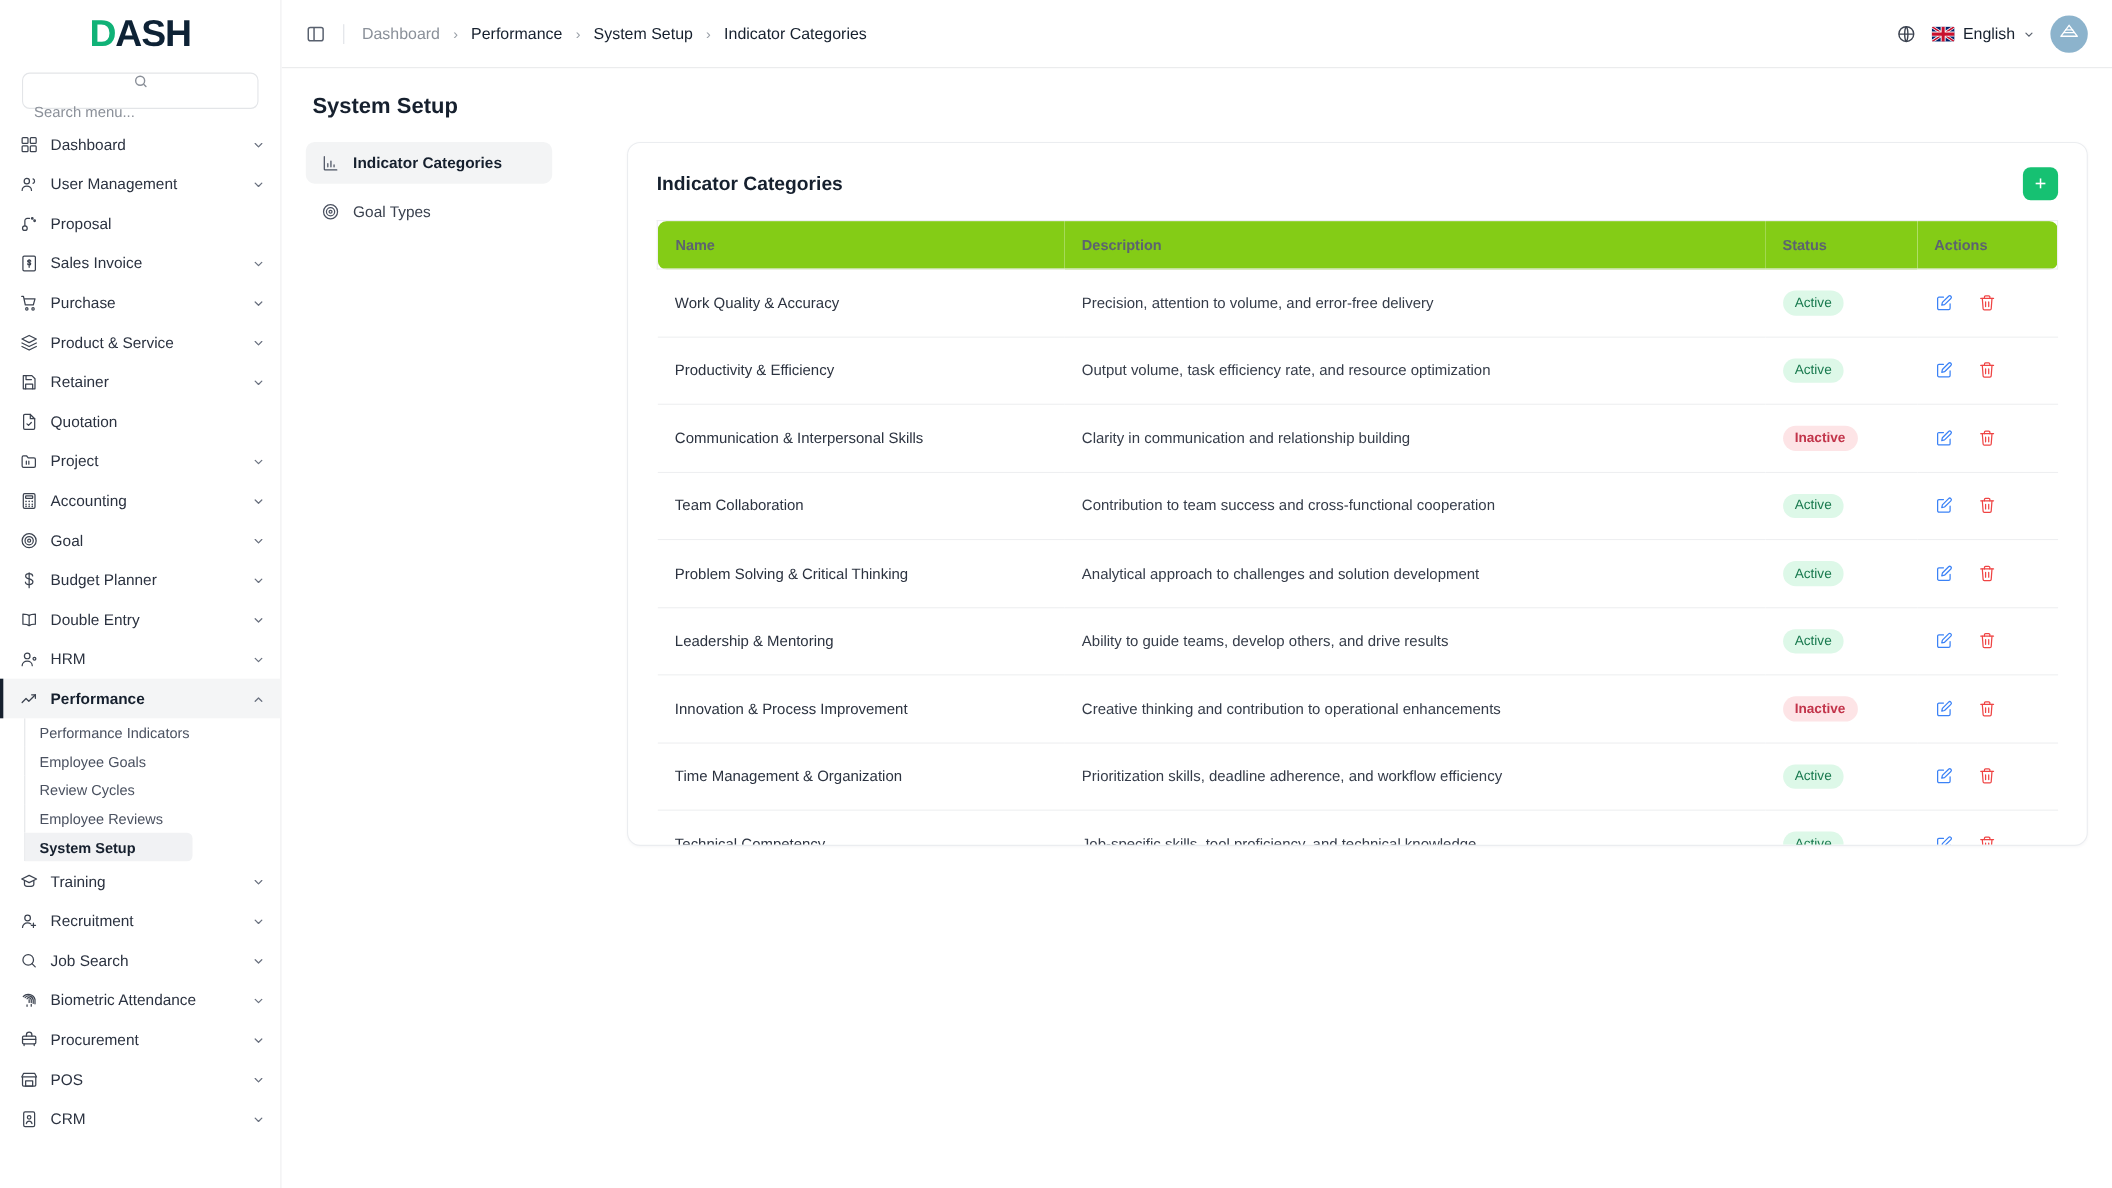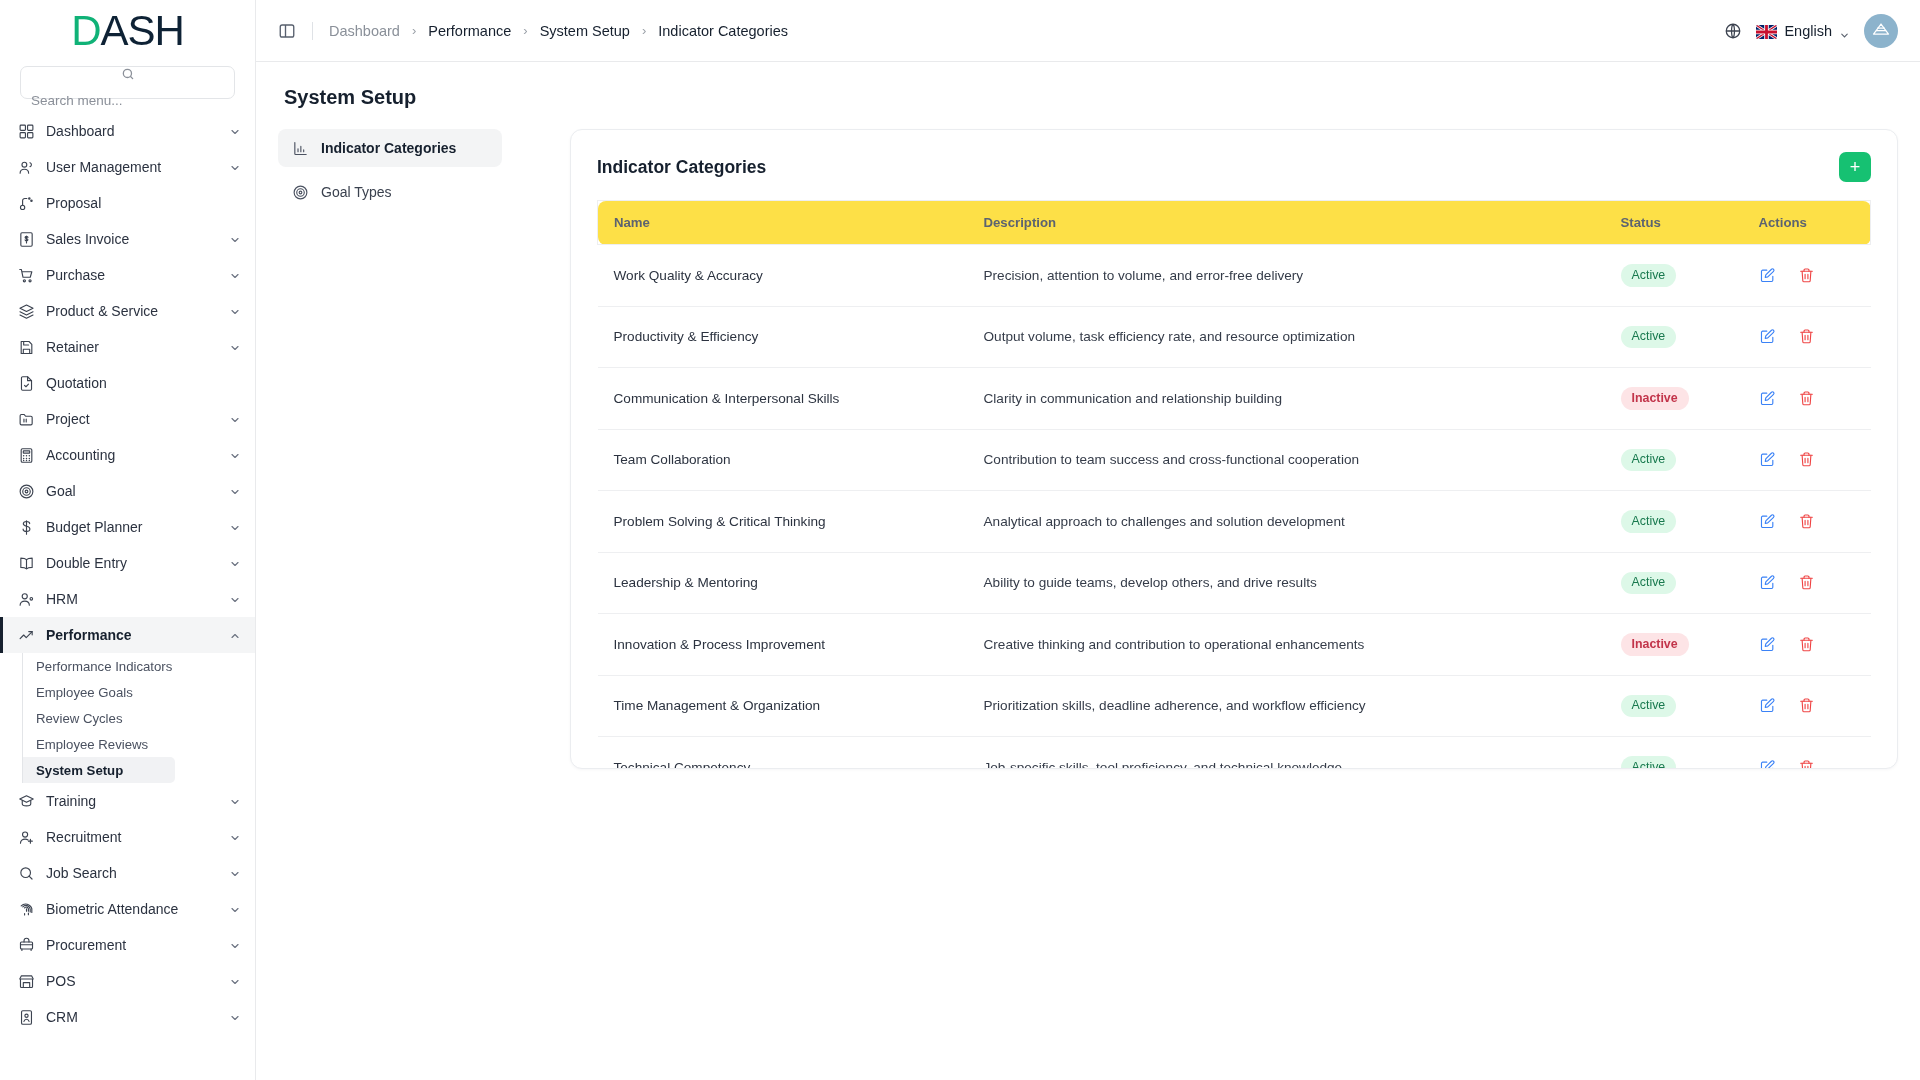--- a/index.html
+++ b/index.html
@@ -16,21 +16,21 @@
     width: 256px; height: 1080px; flex: 0 0 256px;
     background: #ffffff;
     border-right: 1px solid #e9eaec;
     display: flex; flex-direction: column;
     overflow: hidden;
   }
   .logo-wrap {
     height: 62px; flex: 0 0 62px;
     display: flex; align-items: center; justify-content: center;
   }
-  .logo { font-size: 42px; font-weight: 400; letter-spacing: -1px; line-height: 1; }
+  .logo { font-size: 34px; font-weight: 700; letter-spacing: -1px; line-height: 1; }
   .logo .g { color: #10b277; }
   .logo .d { color: #0e2235; }
 
   .search-box {
     margin: 4px 20px 14px 20px;
     height: 33px;
     border: 1px solid #e3e5e8;
     border-radius: 7px;
     display: flex; align-items: center;
     padding: 0 10px; gap: 8px;
@@ -101,21 +101,21 @@
   }
   .panel-toggle { width: 26px; height: 26px; display: flex; align-items: center; justify-content: center; color: #58606e; cursor: pointer; }
   .vsep { width: 1px; height: 18px; background: #dfe2e6; margin: 0 16px 0 12px; }
   .crumbs { display: flex; align-items: center; gap: 12px; font-size: 14.5px; }
   .crumbs .c { color: #16202e; white-space: nowrap; }
   .crumbs .c.muted { color: #8a9099; }
   .crumbs .sep { color: #9aa0a8; font-size: 13px; }
 
   .top-right { margin-left: auto; display: flex; align-items: center; gap: 14px; }
   .globe { color: #3c4350; width: 18px; height: 18px; display: flex; align-items: center; }
-  .lang { display: flex; align-items: flex-end; gap: 7px; cursor: pointer; font-size: 14.5px; color: #16202e; }
+  .lang { display: flex; align-items: center; gap: 7px; cursor: pointer; font-size: 14.5px; color: #16202e; }
   .flag { width: 21px; height: 14px; border-radius: 2px; overflow: hidden; flex: 0 0 21px; }
   .lang .chev { width: 11px; height: 11px; color: #5b626e; }
   .avatar {
     width: 34px; height: 34px; border-radius: 50%;
     background: #8cb3cc;
     display: flex; align-items: center; justify-content: center;
     cursor: pointer; color: #fff;
   }
 
   .content { flex: 1 1 auto; padding: 16px 22px 0 22px; overflow: hidden; }
@@ -155,21 +155,21 @@
   .card-title { font-size: 17.5px; font-weight: 700; color: #16202e; }
   .add-btn {
     width: 32px; height: 30px; border-radius: 7px;
     background: #16c172; border: none; color: #fff;
     font-size: 18px; line-height: 1; cursor: pointer;
     display: flex; align-items: center; justify-content: center;
   }
 
   .table-wrap { padding: 0 26px 0 26px; overflow: hidden; flex: 1 1 auto; }
   table { width: 100%; border-collapse: collapse; table-layout: fixed; }
-  thead tr { background: #fde047; }
+  thead tr { background: #84cc16; }
   thead th {
     text-align: left; font-size: 13.2px; font-weight: 600; color: #5c6370;
     padding: 14px 16px; border-top: 1px solid #edeef0; border-bottom: 1px solid #edeef0;
   }
   thead th:first-child { border-left: 1px solid #edeef0; border-radius: 8px 0 0 8px; }
   thead th:last-child  { border-right: 1px solid #edeef0; border-radius: 0 8px 8px 0; }
   th.col-name { width: 370px; }
   th.col-desc { width: auto; }
   th.col-status { width: 138px; }
   th.col-actions { width: 128px; }

